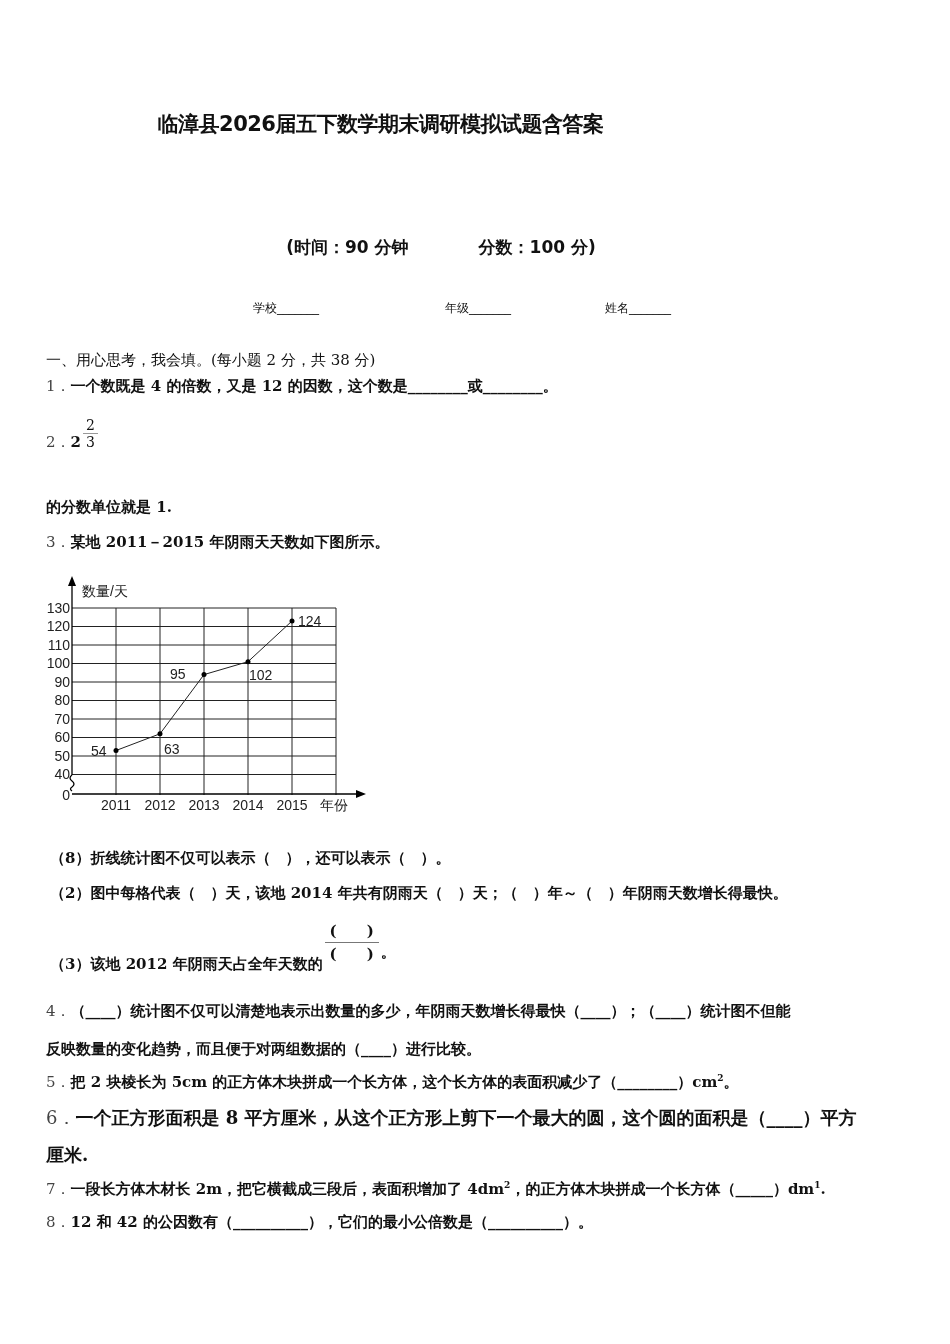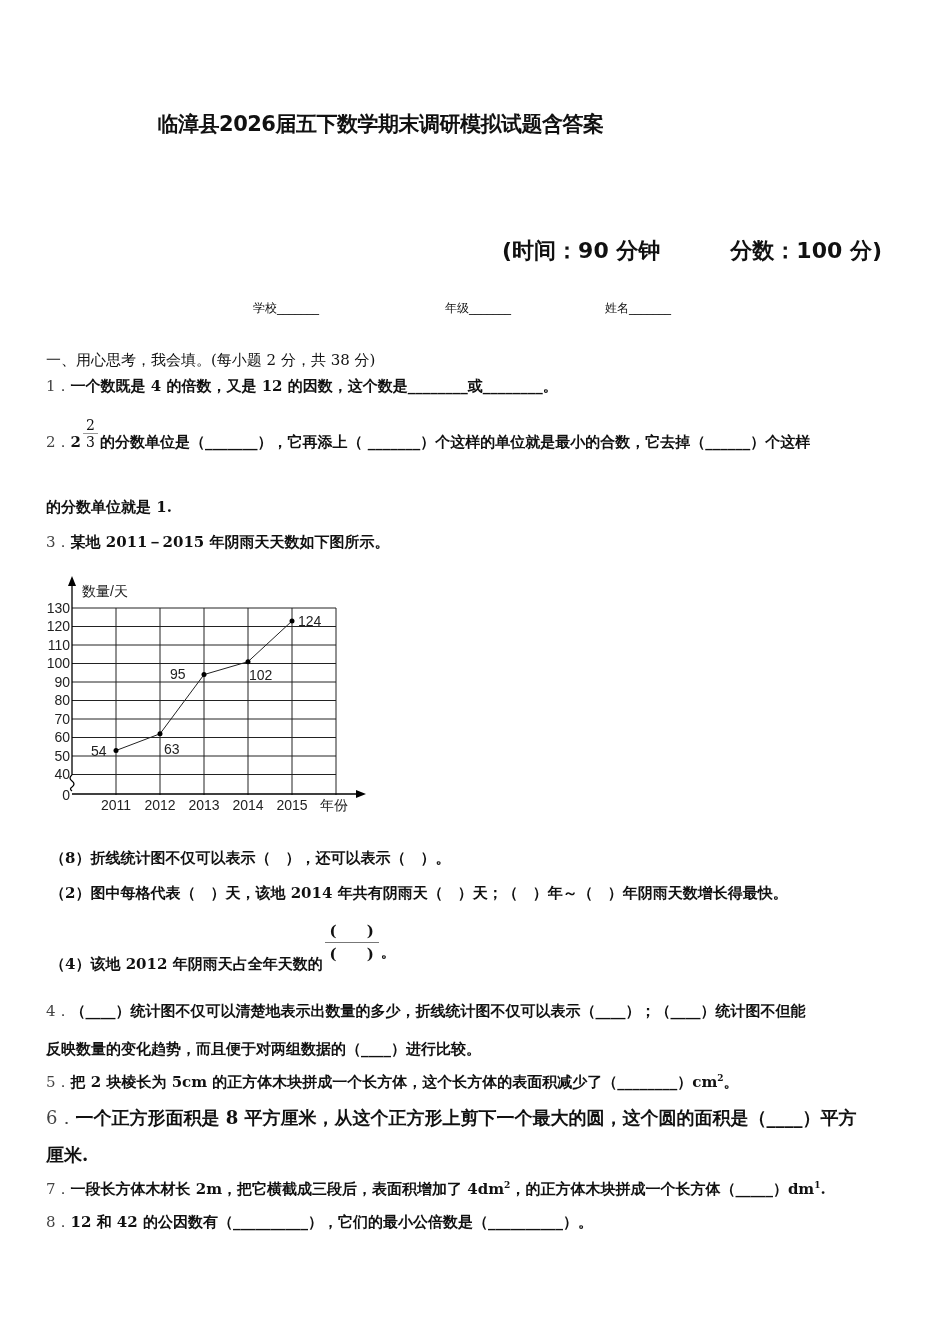--- a/index.html
+++ b/index.html
@@ -1,19 +1,19 @@
 <!DOCTYPE html>
 <html><head>
 <meta charset="utf-8">
 <style>
   html, body { margin:0; padding:0; background:#ffffff; }
   body { width:950px; height:1344px; position:relative; overflow:hidden; color:#111; font-family:"DejaVu Serif","Liberation Serif",serif; }
   .abs { position:absolute; white-space:nowrap; }
   .title { top:110px; left:0; width:761px; text-align:center; font-family:"DejaVu Sans","Liberation Sans",sans-serif; font-weight:bold; font-size:21px; letter-spacing:-0.5px; }
-  .sub { top:236px; left:0; width:882px; text-align:right; font-family:"DejaVu Sans","Liberation Sans",sans-serif; font-weight:bold; font-size:22px; }
+  .sub { top:236px; left:0; width:882px; text-align:center; font-family:"DejaVu Sans","Liberation Sans",sans-serif; font-weight:bold; font-size:17px; }
   .sub .gap { display:inline-block; width:70px; }
   .info { top:300px; font-family:"DejaVu Sans","Liberation Sans",sans-serif; font-size:12px; }
   .line { font-size:15px; left:46px; }
   .b { font-weight:bold; }
   .qnum { color:#444; font-weight:normal; }
   .frac { display:inline-block; vertical-align:middle; text-align:center; font-size:14px; line-height:16px; margin:0 2px; }
   .frac .num { display:block; border-bottom:1px solid #999; padding:0 3px; }
   .frac .den { display:block; }
   .frac2 { display:inline-block; vertical-align:middle; text-align:center; font-size:15px; line-height:22px; margin:0 2px; }
   .frac2 .num { display:block; border-bottom:1px solid #777; width:54px; }
@@ -34,21 +34,21 @@
 
 <div class="abs info" style="left:253px"><span>学校</span><span>_______</span></div>
 <div class="abs info" style="left:445px"><span>年级</span><span>_______</span></div>
 <div class="abs info" style="left:605px"><span>姓名</span><span>_______</span></div>
 
 <div class="abs line" style="top:351px">一、用心思考，我会填。(每小题 2 分，共 38 分)</div>
 
 <div class="abs line b" style="top:377px"><span class="qnum">1．</span><span>一个数既是 4 的倍数，又是 12 的因数，这个数是________或________。</span></div>
 
 <div class="abs line b" style="top:426px">
-  <span class="qnum">2．</span><span>2</span><span class="frac" style="position:relative;top:-9px;font-weight:normal"><span class="num">2</span><span class="den">3</span></span><span>的分数单位是（_______），它再添上（ _______）个这样的单位就是最小的合数，它去掉（______）个这样</span>
+  <span class="qnum">2．</span><span>2</span><span class="frac" style="position:relative;top:-9px;font-weight:normal"><span class="num">2</span><span class="den">3</span></span>
 </div>
 <div class="abs line b" style="top:498px">的分数单位就是 1.</div>
 
 <div class="abs line b" style="top:533px"><span class="qnum">3．</span><span>某地 2011－2015 年阴雨天天数如下图所示。</span></div>
 
 <svg id="chart" width="330" height="250">
 
   <g stroke="#222" stroke-width="1">
     <line x1="76" y1="36" x2="76" y2="223"></line>
     <line x1="120" y1="36" x2="120" y2="223"></line>
@@ -112,24 +112,24 @@
   <text x="51" y="184">54</text>
   <text x="124" y="182">63</text>
   <text x="130" y="107">95</text>
   <text x="209" y="108">102</text>
   <text x="258" y="54">124</text>
 </svg>
 
 <div class="abs line b" style="top:849px;left:50px">（8）折线统计图不仅可以表示（　），还可以表示（　）。</div>
 <div class="abs line b" style="top:884px;left:50px">（2）图中每格代表（　）天，该地 2014 年共有阴雨天（　）天；（　）年～（　）年阴雨天数增长得最快。</div>
 <div class="abs line b" style="top:920px;left:50px">
-  <span style="position:relative;top:22px">（4）该地 2012 年阴雨天占全年天数的</span><span class="frac2"><span class="num">(　　)</span><span class="den">(　　)</span></span><span style="position:relative;top:10px">。</span>
+  <span style="position:relative;top:22px">（3）该地 2012 年阴雨天占全年天数的</span><span class="frac2"><span class="num">(　　)</span><span class="den">(　　)</span></span><span style="position:relative;top:10px">。</span>
 </div>
 
-<div class="abs line b" style="top:1002px"><span class="qnum">4．</span><span>（____）统计图不仅可以清楚地表示出数量的多少，折线统计图不仅可以表示（____）；（____）统计图不但能</span></div>
+<div class="abs line b" style="top:1002px"><span class="qnum">4．</span><span>（____）统计图不仅可以清楚地表示出数量的多少，年阴雨天数增长得最快（____）；（____）统计图不但能</span></div>
 <div class="abs line b" style="top:1040px">反映数量的变化趋势，而且便于对两组数据的（____）进行比较。</div>
 
 <div class="abs line b" style="top:1073px"><span class="qnum">5．</span><span>把 2 块棱长为 5cm 的正方体木块拼成一个长方体，这个长方体的表面积减少了（________）cm</span><sup>2</sup><span>。</span></div>
 
 <div class="abs line b big" style="top:1106px"><span class="qnum">6．</span><span>一个正方形面积是 8 平方厘米，从这个正方形上剪下一个最大的圆，这个圆的面积是（____）平方</span></div>
 <div class="abs line b big" style="top:1143px">厘米.</div>
 
 <div class="abs line b" style="top:1180px"><span class="qnum">7．</span><span>一段长方体木材长 2m，把它横截成三段后，表面积增加了 4dm</span><sup>2</sup><span>，的正方体木块拼成一个长方体（_____）dm</span><sup>1</sup><span>.</span></div>
 
 <div class="abs line b" style="top:1213px"><span class="qnum">8．</span><span>12 和 42 的公因数有（__________），它们的最小公倍数是（__________）。</span></div>

